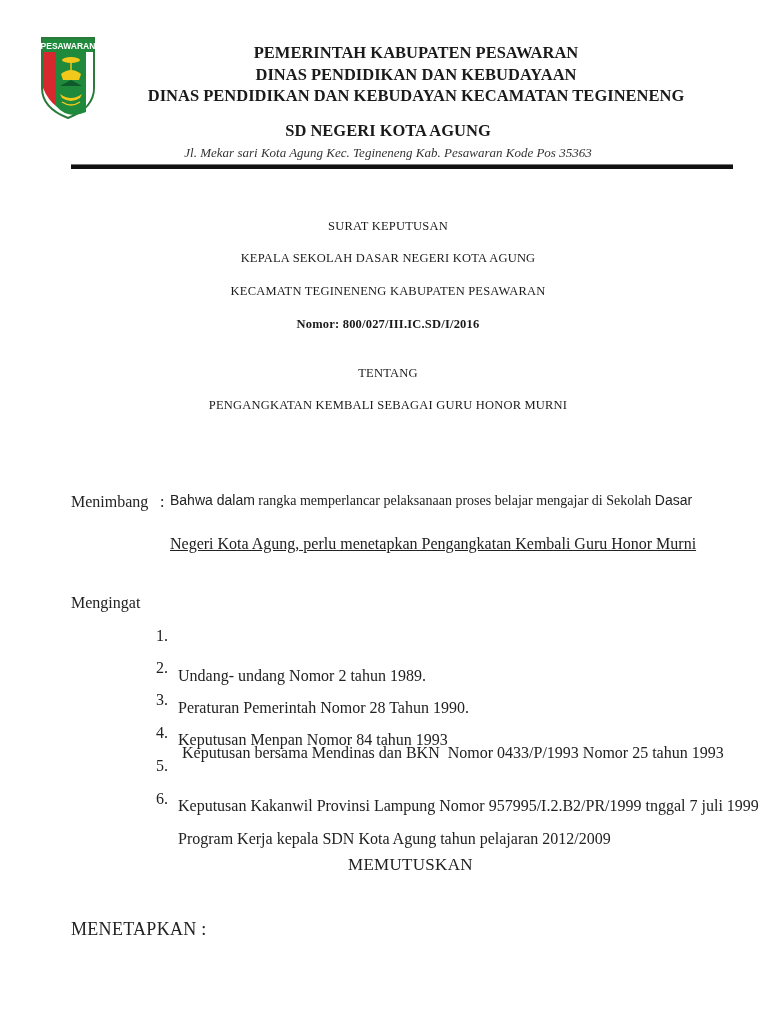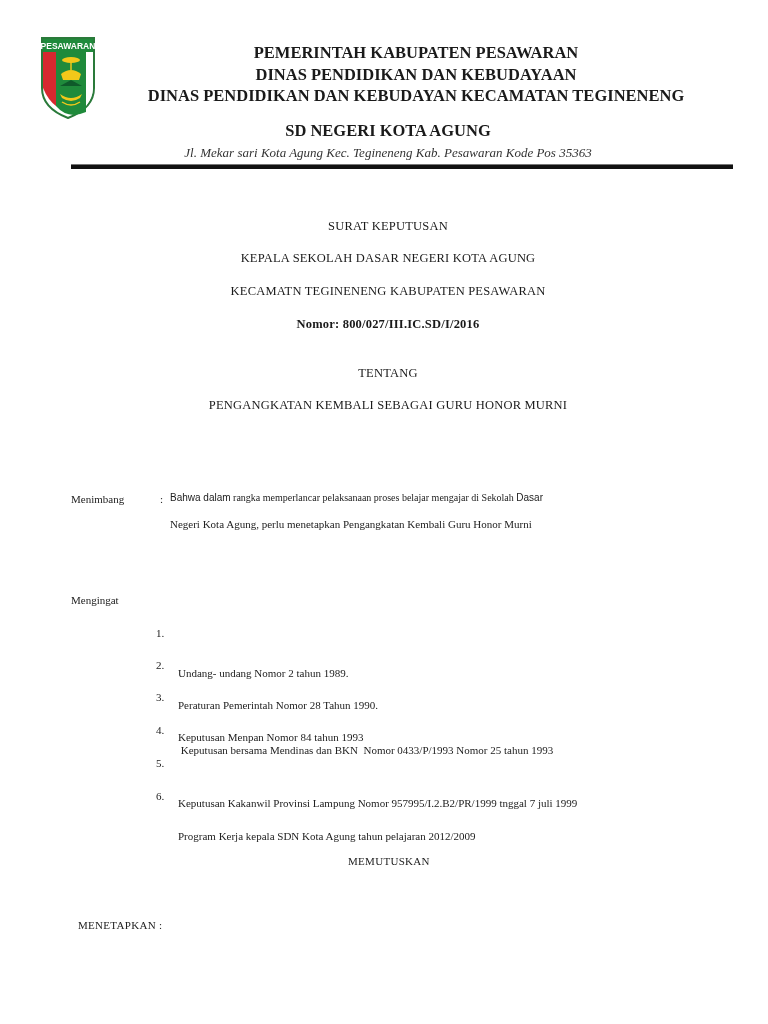--- a/index.html
+++ b/index.html
@@ -47,34 +47,34 @@
     font-size: 12.5px; white-space: nowrap; letter-spacing: 0.2px;
   }
   .t1 { top: 219px; left: 4px; }
   .t2 { top: 251px; left: 4px; }
   .t3 { top: 284px; left: 4px; }
   .t4 { top: 317px; left: 4px; font-weight: bold; }
   .t5 { top: 366px; left: 4px; }
   .t6 { top: 398px; left: 4px; }
 
   .body-text {
-    font-size: 11px; white-space: nowrap; color: #222;
+    font-size: 16px; white-space: nowrap; color: #222;
   }
   .menimbang-label { left: 71px; top: 493px; }
   .menimbang-colon { left: 160px; top: 493px; }
-  .menimbang-l1 { left: 170px; top: 492px; font-family: "Liberation Sans", sans-serif; font-size: 10px; }
+  .menimbang-l1 { left: 170px; top: 492px; font-family: "Liberation Sans", sans-serif; font-size: 14px; }
   .menimbang-l1 .serif { font-family: "Liberation Serif", serif; }
-  .menimbang-l2 { left: 170px; top: 518px; }
+  .menimbang-l2 { left: 170px; top: 535px; text-decoration: underline; }
 
   .mengingat-label { left: 71px; top: 594px; }
   .list-num { left: 156px; }
   .list-text { left: 178px; margin-top: 40px; }
 
-  .memutuskan { left: 348px; top: 855px; font-size: 11px; letter-spacing: 0.3px; }
-  .menetapkan { left: 71px; top: 919px; font-size: 11px; letter-spacing: 0.3px; margin-left: 7px; }
+  .memutuskan { left: 348px; top: 855px; font-size: 17px; letter-spacing: 0.3px; }
+  .menetapkan { left: 71px; top: 919px; font-size: 18px; letter-spacing: 0.3px; }
 </style>
 </head>
 <body>
 
 <div class="abs logo">
   <svg width="56" height="84" viewBox="0 0 56 84">
     <path d="M2 2 H54 V52 Q54 72 28 82 Q2 72 2 52 Z" fill="#ffffff" stroke="#2a7a3a" stroke-width="2"></path>
     <rect x="3" y="3" width="50" height="13" fill="#1f8a3b"></rect>
     <text x="28" y="13" text-anchor="middle" font-size="8.5" font-weight="bold" fill="#ffffff" font-family="Liberation Sans, sans-serif">PESAWARAN</text>
     <path d="M3 16 H16 V70 Q8 64 3 52 Z" fill="#d7282f"></path>

